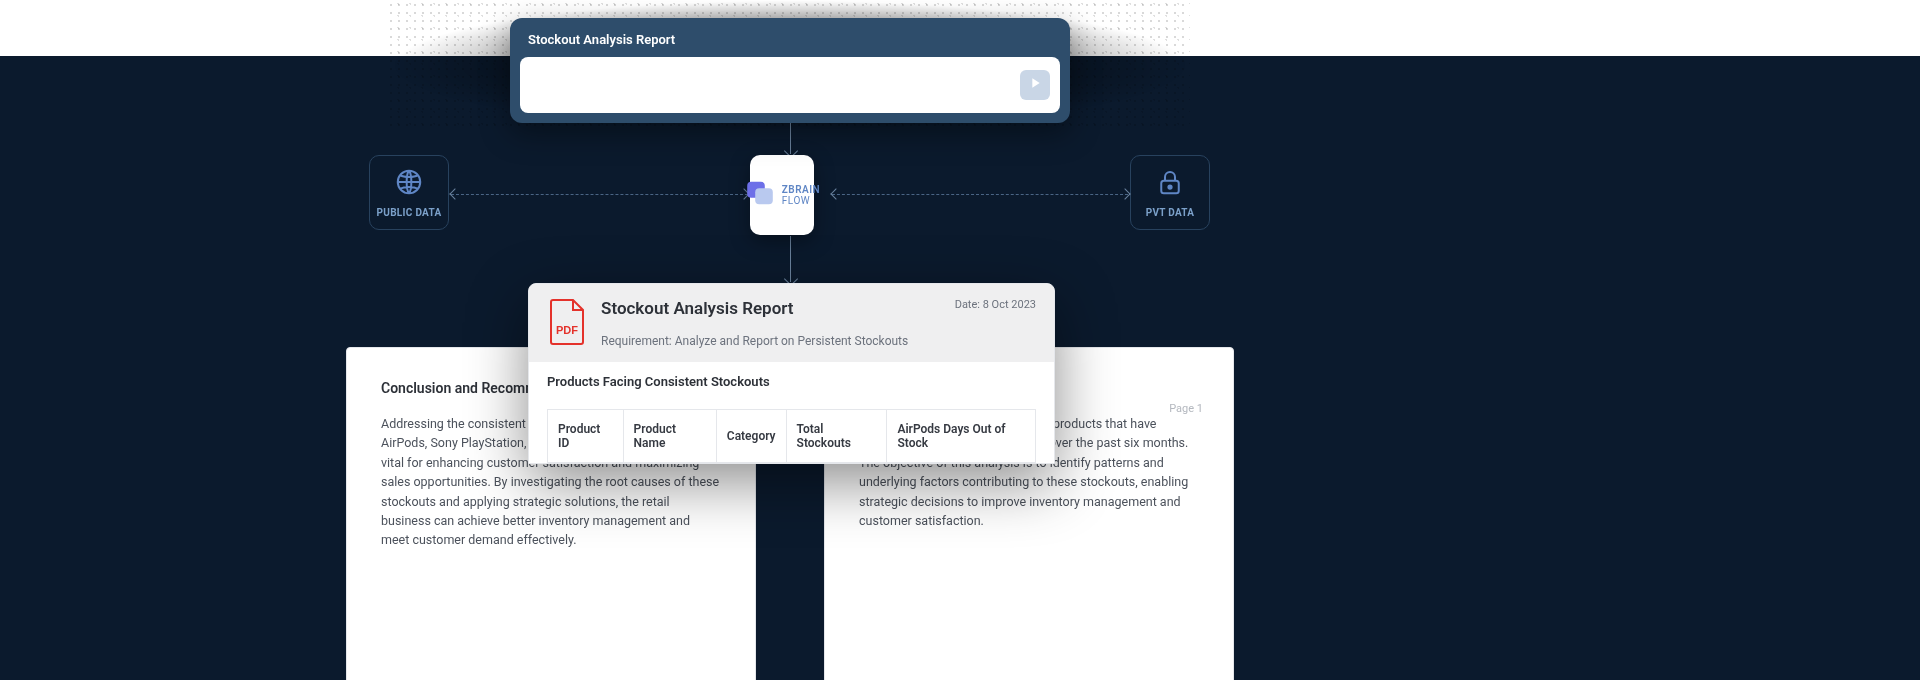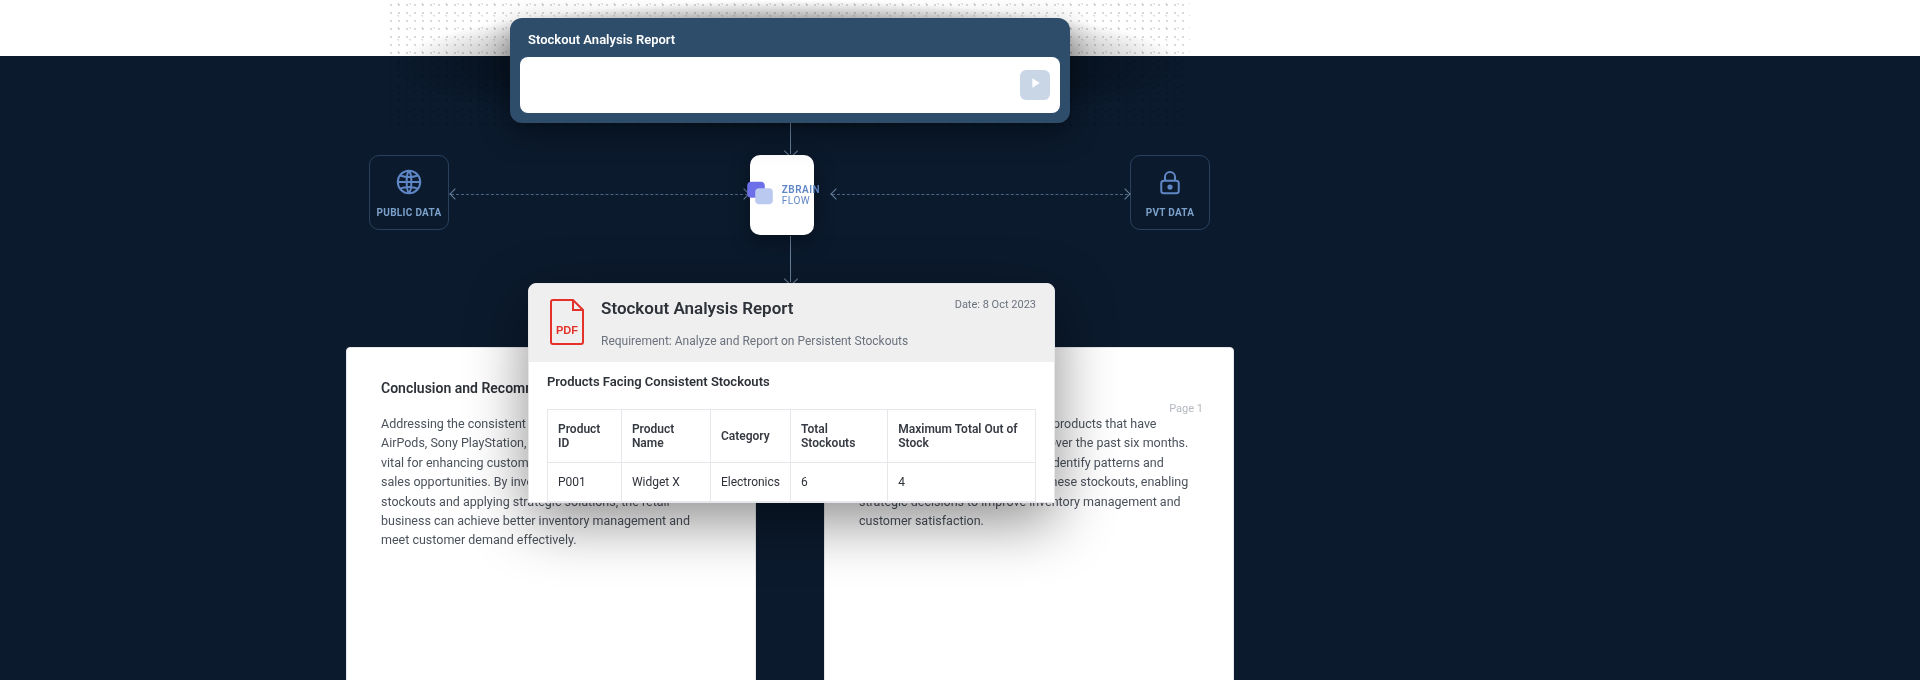--- a/index.html
+++ b/index.html
@@ -284,27 +284,20 @@
   </div>
   <div class="report-body">
     <div class="subhead">Products Facing Consistent Stockouts</div>
     <table class="tbl">
       <thead>
         <tr>
           <th>Product ID</th>
           <th>Product Name</th>
           <th>Category</th>
           <th>Total Stockouts</th>
-          <th>Maximum Total Out of Stock</th>
+          <th>AirPods Days Out of Stock</th>
         </tr>
       </thead>
       <tbody>
-        <tr>
-          <td>P001</td>
-          <td>Widget X</td>
-          <td>Electronics</td>
-          <td>6</td>
-          <td>4</td>
-        </tr>
       </tbody>
     </table>
   </div>
 </div>
 
 </body></html>

